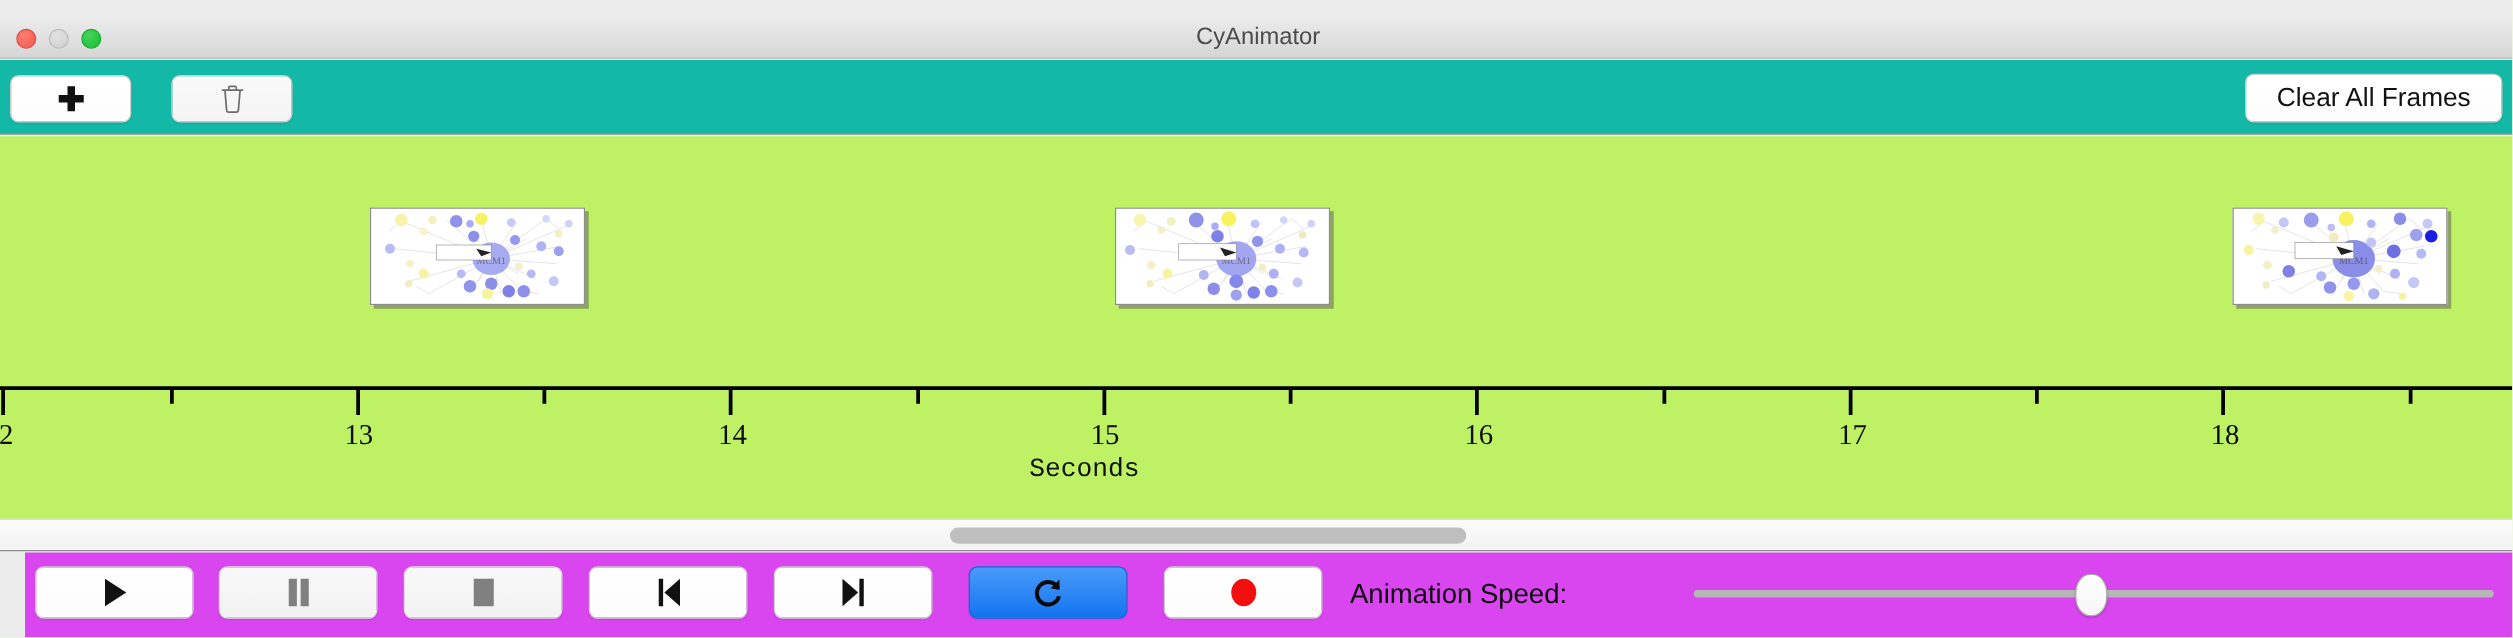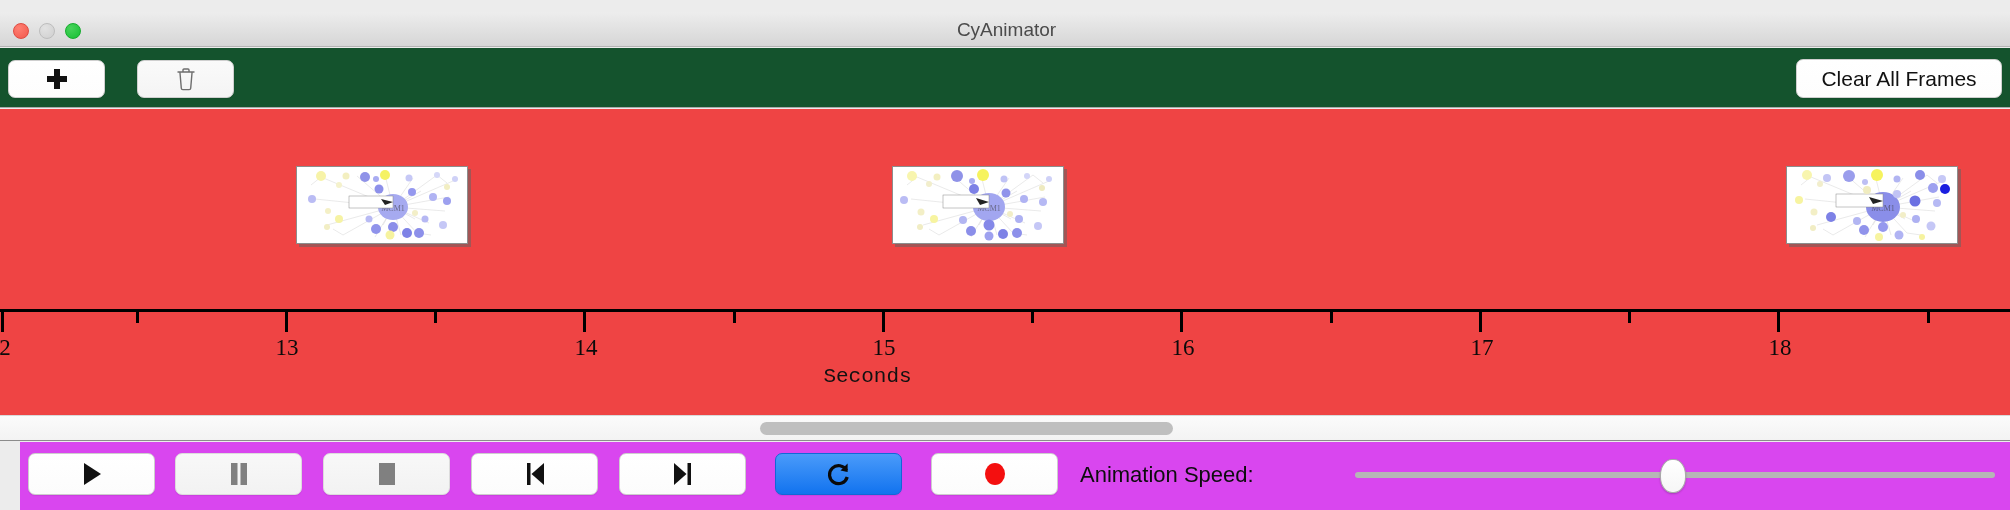--- a/index.html
+++ b/index.html
@@ -95,21 +95,21 @@
     font-size: 19px;
     color: #4b4b4b;
     font-family: "Liberation Sans", sans-serif;
   }
 
   
   .toolbar {
     position: absolute;
     left: 0; top: 48px;
     width: 2010px; height: 60px;
-    background: #14532d;
+    background: #14b8a6;
     border-bottom: 1px solid #a8a8a8;
     box-sizing: border-box;
   }
   .btn {
     position: absolute;
     box-sizing: border-box;
     border: 1px solid #cfcfcf;
     border-radius: 7px;
     background: linear-gradient(#ffffff, #fdfdfd);
     box-shadow: 0 1px 1px rgba(0,0,0,.07);
@@ -140,21 +140,21 @@
   .plus-icon:before { left: 0; top: 7px; width: 20px; height: 6px; }
   .plus-icon:after  { left: 7px; top: 0; width: 6px; height: 20px; }
 
   .trash-icon { width: 20px; height: 24px; display: block; }
 
   
   .timeline {
     position: absolute;
     left: 0; top: 109px;
     width: 2010px; height: 306px;
-    background: #ef4444;
+    background: #bef264;
     overflow: hidden;
   }
   .tl-axis-line {
     position: absolute;
     left: 0; top: 200px;
     width: 2010px; height: 3px;
     background: #000;
   }
   .tick {
     position: absolute;

